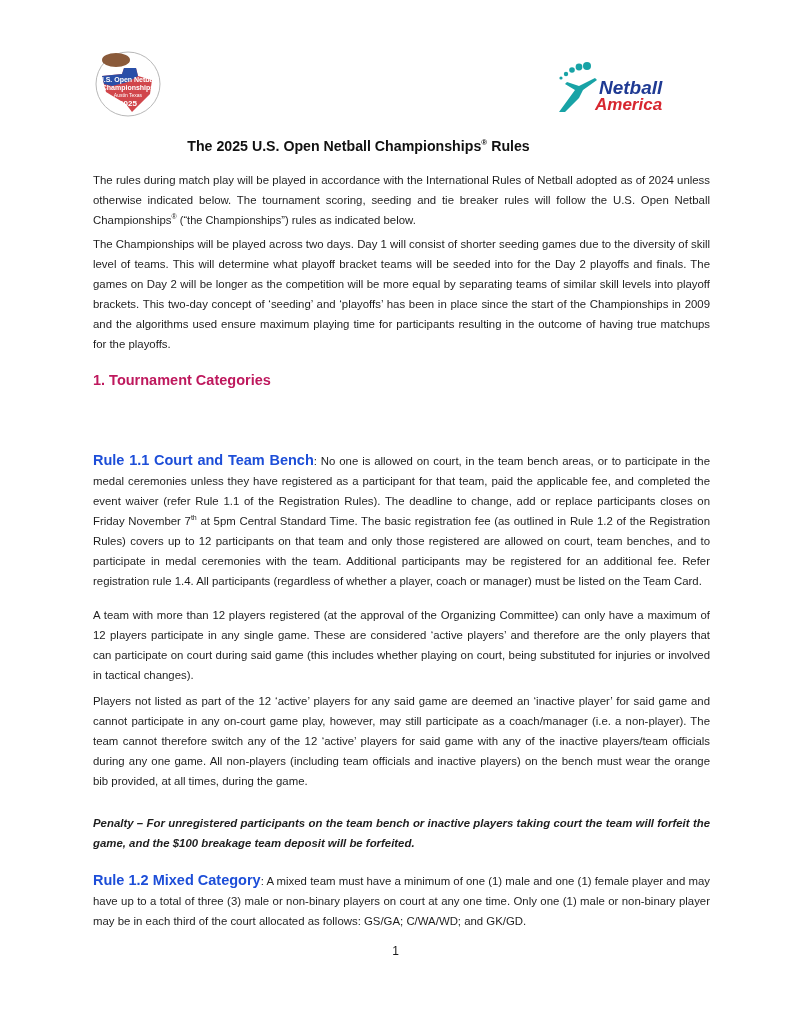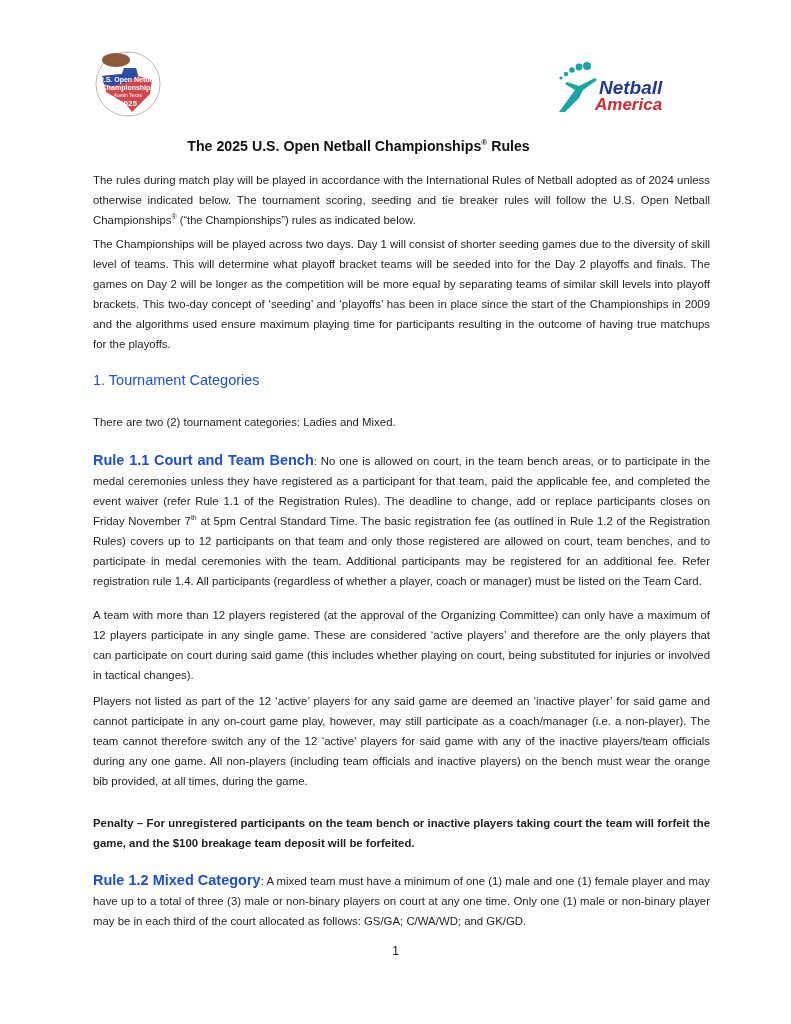--- a/index.html
+++ b/index.html
@@ -7,23 +7,23 @@
          font-family: "Liberation Sans", sans-serif; color: #1a1a1a; }
   .page { position: absolute; left: 0; top: 0; width: 791px; height: 1024px; }
   .logo-left { position: absolute; left: 92px; top: 46px; width: 72px; height: 72px; }
   .logo-right { position: absolute; left: 555px; top: 62px; width: 125px; height: 52px; }
   .title { position: absolute; left: 0; width: 717px; top: 138px; text-align: center;
            font-size: 14.2px; font-weight: bold; color: #111; }
   .title sup { font-size: 8px; }
   .para { position: absolute; left: 93px; width: 617px; font-size: 11.4px; line-height: 20px;
           text-align: justify; color: #1e1e1e; }
   .para sup { font-size: 7px; line-height: 0; }
-  .h1 { position: absolute; left: 93px; top: 372px; font-size: 14.5px; font-weight: normal; color: #1d4ed8; }
+  .h1 { position: absolute; left: 93px; top: 372px; font-size: 14.5px; font-weight: bold; color: #be185d; }
   .rule-title { font-size: 14.5px; font-weight: bold; color: #1d4ed8; }
-  .penalty { font-weight: bold; }
+  .penalty { font-weight: bold; font-style: italic; }
   .pagenum { position: absolute; left: 0; width: 791px; top: 944px; text-align: center; font-size: 12px; }
   .big { font-size: 11px; }
 </style>
 </head>
 <body>
 
 <div class="page">
 
   <svg class="logo-left" viewBox="0 0 72 72">
     <circle cx="36" cy="38" r="32" fill="#fff" stroke="#b8b8b8" stroke-width="1"></circle>
@@ -48,21 +48,20 @@
   </svg>
 
   <div class="title"><span>The 2025 U.S. Open Netball Championships</span><sup>®</sup><span> Rules</span></div>
 
   <div class="para" style="top:170px;"><span>The rules during match play will be played in accordance with the International Rules of Netball adopted as of 2024 unless otherwise indicated below.  The tournament scoring, seeding and tie breaker rules will follow the U.S. Open Netball Championships</span><sup>®</sup><span class="big"> (“the Championships”)</span><span> rules as indicated below.</span></div>
 
   <div class="para" style="top:234px;">The Championships will be played across two days.  Day 1 will consist of shorter seeding games due to the diversity of skill level of teams.  This will determine what playoff bracket teams will be seeded into for the Day 2 playoffs and finals. The games on Day 2 will be longer as the competition will be more equal by separating teams of similar skill levels into playoff brackets.  This two-day concept of ‘seeding’ and ‘playoffs’ has been in place since the start of the Championships in 2009 and the algorithms used ensure maximum playing time for participants resulting in the outcome of having true matchups for the playoffs.</div>
 
   <div class="h1">1. Tournament Categories</div>
 
-  <div class="para" style="top:412px;">There are two (2) tournament categories: Ladies and Mixed.</div>
 
   <div class="para" style="top:450px;"><span class="rule-title">Rule 1.1 Court and Team Bench</span><span>: No one is allowed on court, in the team bench areas, or to participate in the medal ceremonies unless they have registered as a participant for that team, paid the applicable fee, and completed the event waiver (refer Rule 1.1 of the Registration Rules). The deadline to change, add or replace participants closes on Friday November 7</span><sup>th</sup><span> at 5pm Central Standard Time.  The basic registration fee (as outlined in Rule 1.2 of the Registration Rules) covers up to 12 participants on that team and only those registered are allowed on court, team benches, and to participate in medal ceremonies with the team.  Additional participants may be registered for an additional fee.  Refer registration rule 1.4.  All participants (regardless of whether a player, coach or manager) must be listed on the Team Card.</span></div>
 
   <div class="para" style="top:605px;">A team with more than 12 players registered (at the approval of the Organizing Committee) can only have a maximum of 12 players participate in any single game.  These are considered ‘active players’ and therefore are the only players that can participate on court during said game (this includes whether playing on court, being substituted for injuries or involved in tactical changes).</div>
 
   <div class="para" style="top:691px;">Players not listed as part of the 12 ‘active’ players for any said game are deemed an ‘inactive player’ for said game and cannot participate in any on-court game play, however, may still participate as a coach/manager (i.e. a non-player). The team cannot therefore switch any of the 12 ‘active’ players for said game with any of the inactive players/team officials during any one game.  All non-players (including team officials and inactive players) on the bench must wear the orange bib provided, at all times, during the game.</div>
 
   <div class="para penalty" style="top:813px;">Penalty – For unregistered participants on the team bench or inactive players taking court the team will forfeit the game, and the $100 breakage team deposit will be forfeited.</div>
 
   <div class="para" style="top:870px;"><span class="rule-title">Rule 1.2 Mixed Category</span><span>: A mixed team must have a minimum of one (1) male and one (1) female player and may have up to a total of three (3) male or non-binary players on court at any one time. Only one (1) male or non-binary player may be in each third of the court allocated as follows: GS/GA; C/WA/WD; and GK/GD.</span></div>

